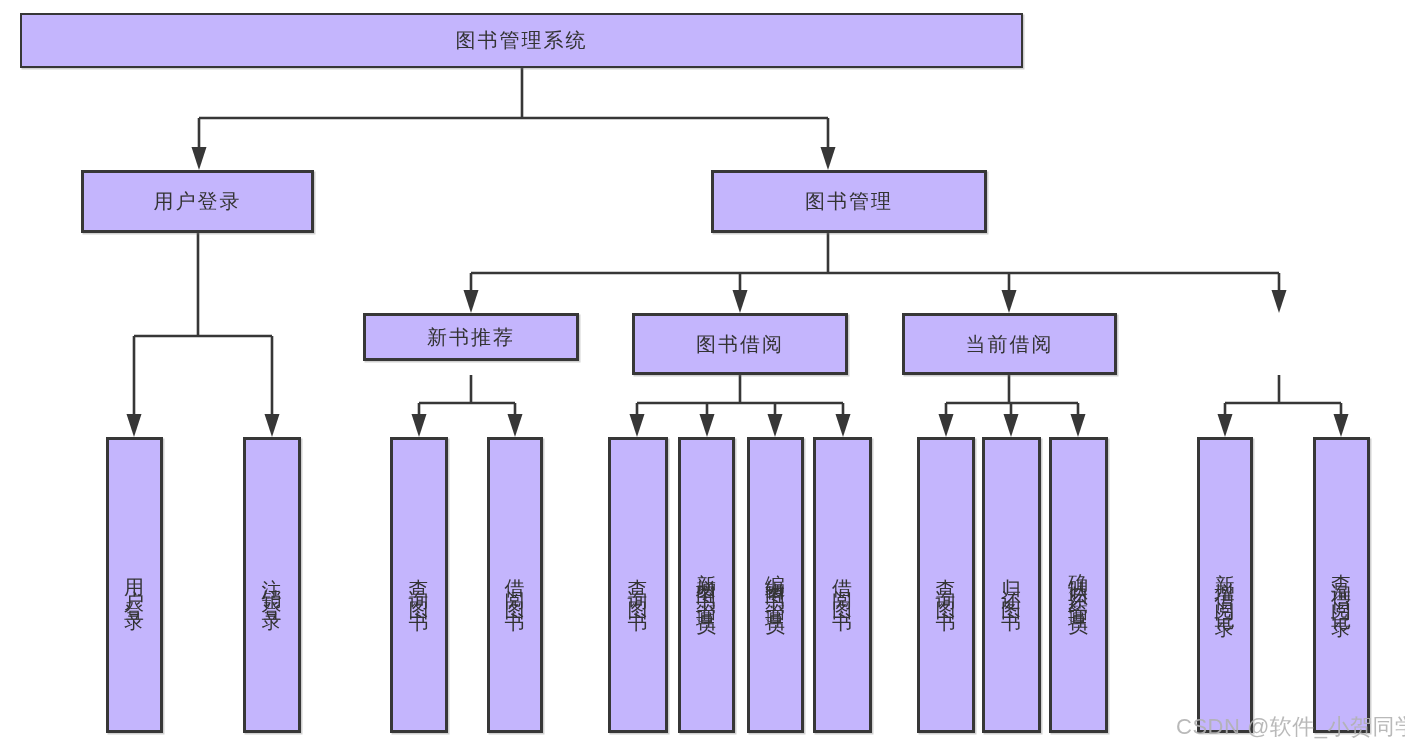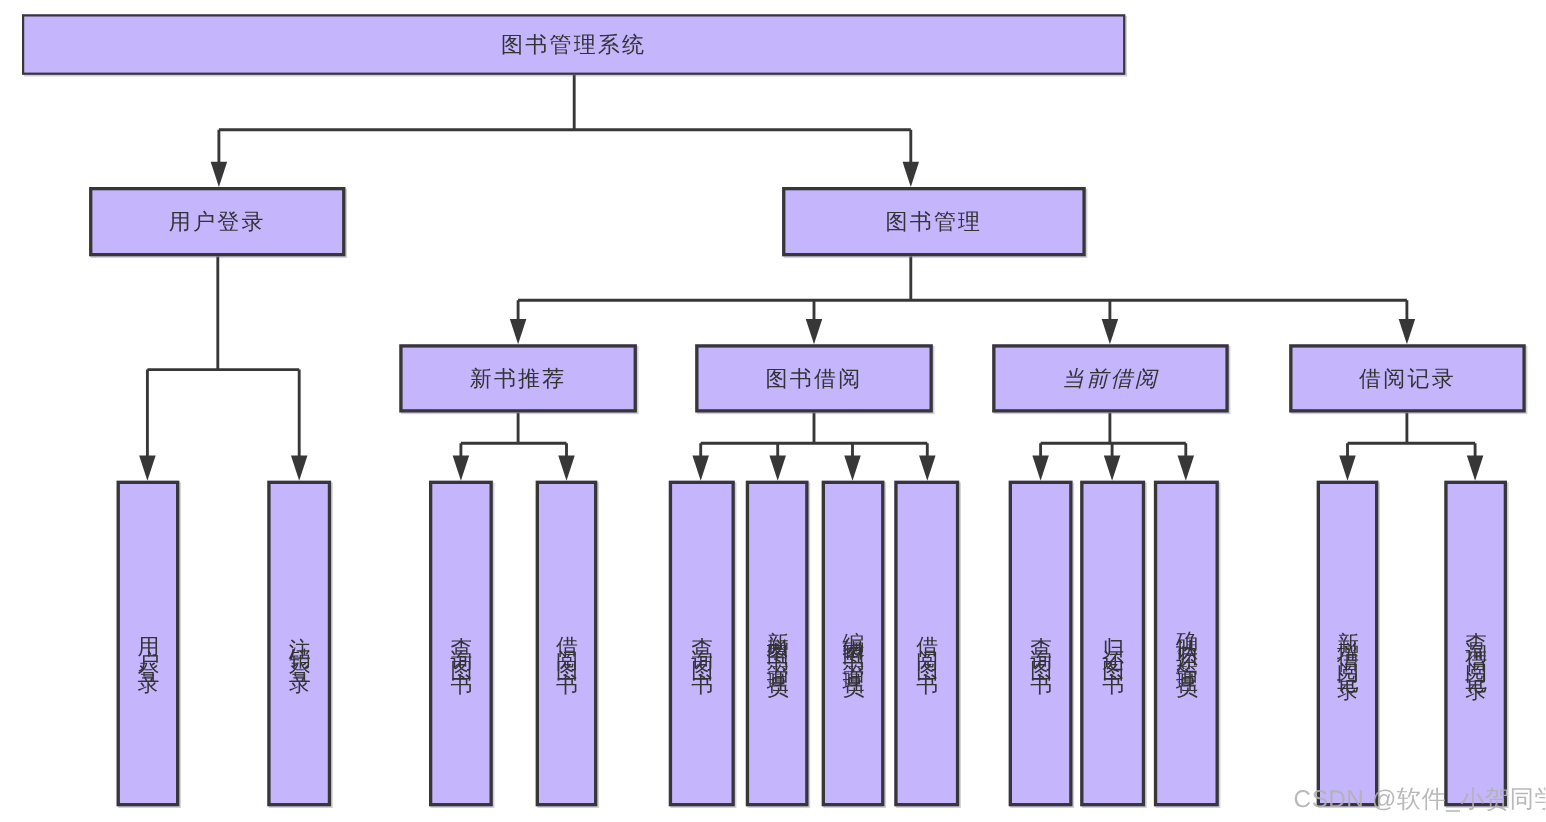--- a/index.html
+++ b/index.html
@@ -115,31 +115,28 @@
     <span class="hlabel">图书管理系统</span>
   </div>
 
   <div class="node" style="left:81px; top:170px; width:233px; height:63px;">
     <span class="hlabel">用户登录</span>
   </div>
   <div class="node" style="left:711px; top:170px; width:276px; height:63px;">
     <span class="hlabel">图书管理</span>
   </div>
 
-  <div class="node" style="left:363px; top:313px; width:216px; height:62px;">
+  <div class="node" style="left:363px; top:313px; width:216px; height:48px;">
     <span class="hlabel">新书推荐</span>
   </div>
   <div class="node" style="left:632px; top:313px; width:216px; height:62px;">
     <span class="hlabel">图书借阅</span>
   </div>
-  <div class="node" style="left:902px; top:313px; width:215px; height:62px;font-style:italic;">
+  <div class="node" style="left:902px; top:313px; width:215px; height:62px;">
     <span class="hlabel">当前借阅</span>
-  </div>
-  <div class="node" style="left:1172px; top:313px; width:215px; height:62px;">
-    <span class="hlabel">借阅记录</span>
   </div>
 
   <div class="node" style="left:106px; top:437px; width:57px; height:296px;">
     <span class="vtext">用户登录</span>
   </div>
   <div class="node" style="left:243px; top:437px; width:58px; height:296px;">
     <span class="vtext">注销登录</span>
   </div>
 
   <div class="node" style="left:390px; top:437px; width:58px; height:296px;">

